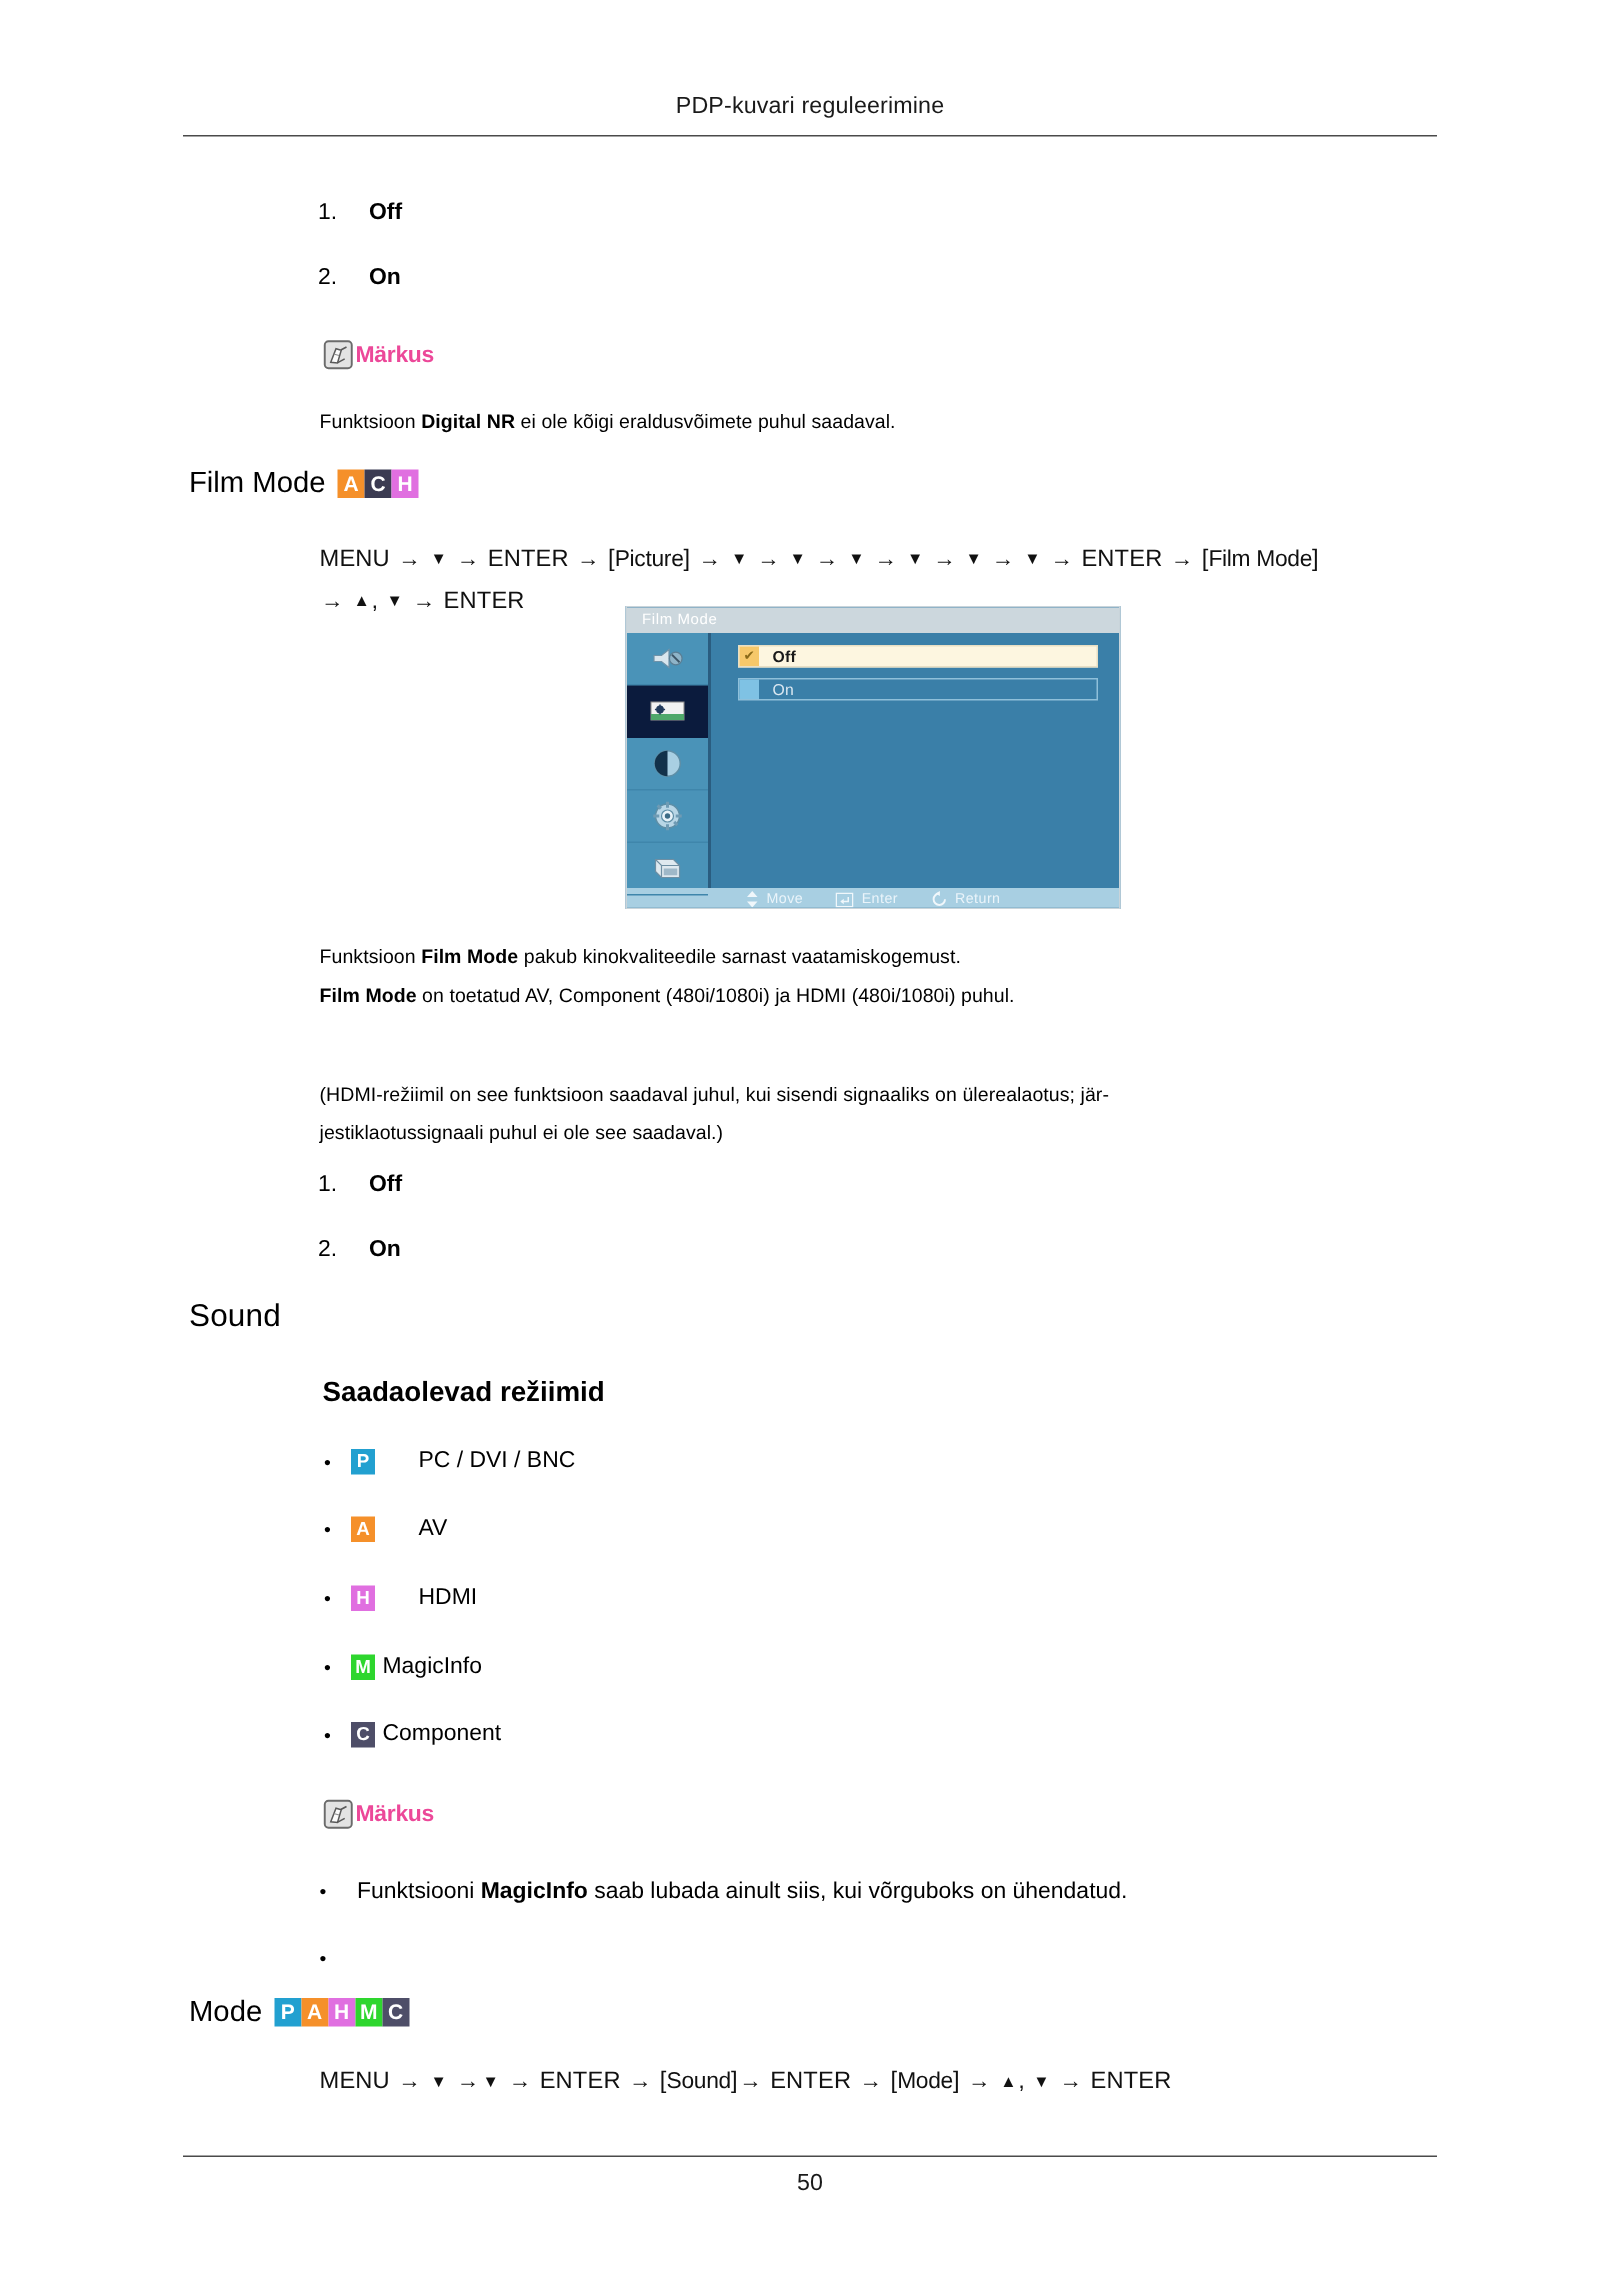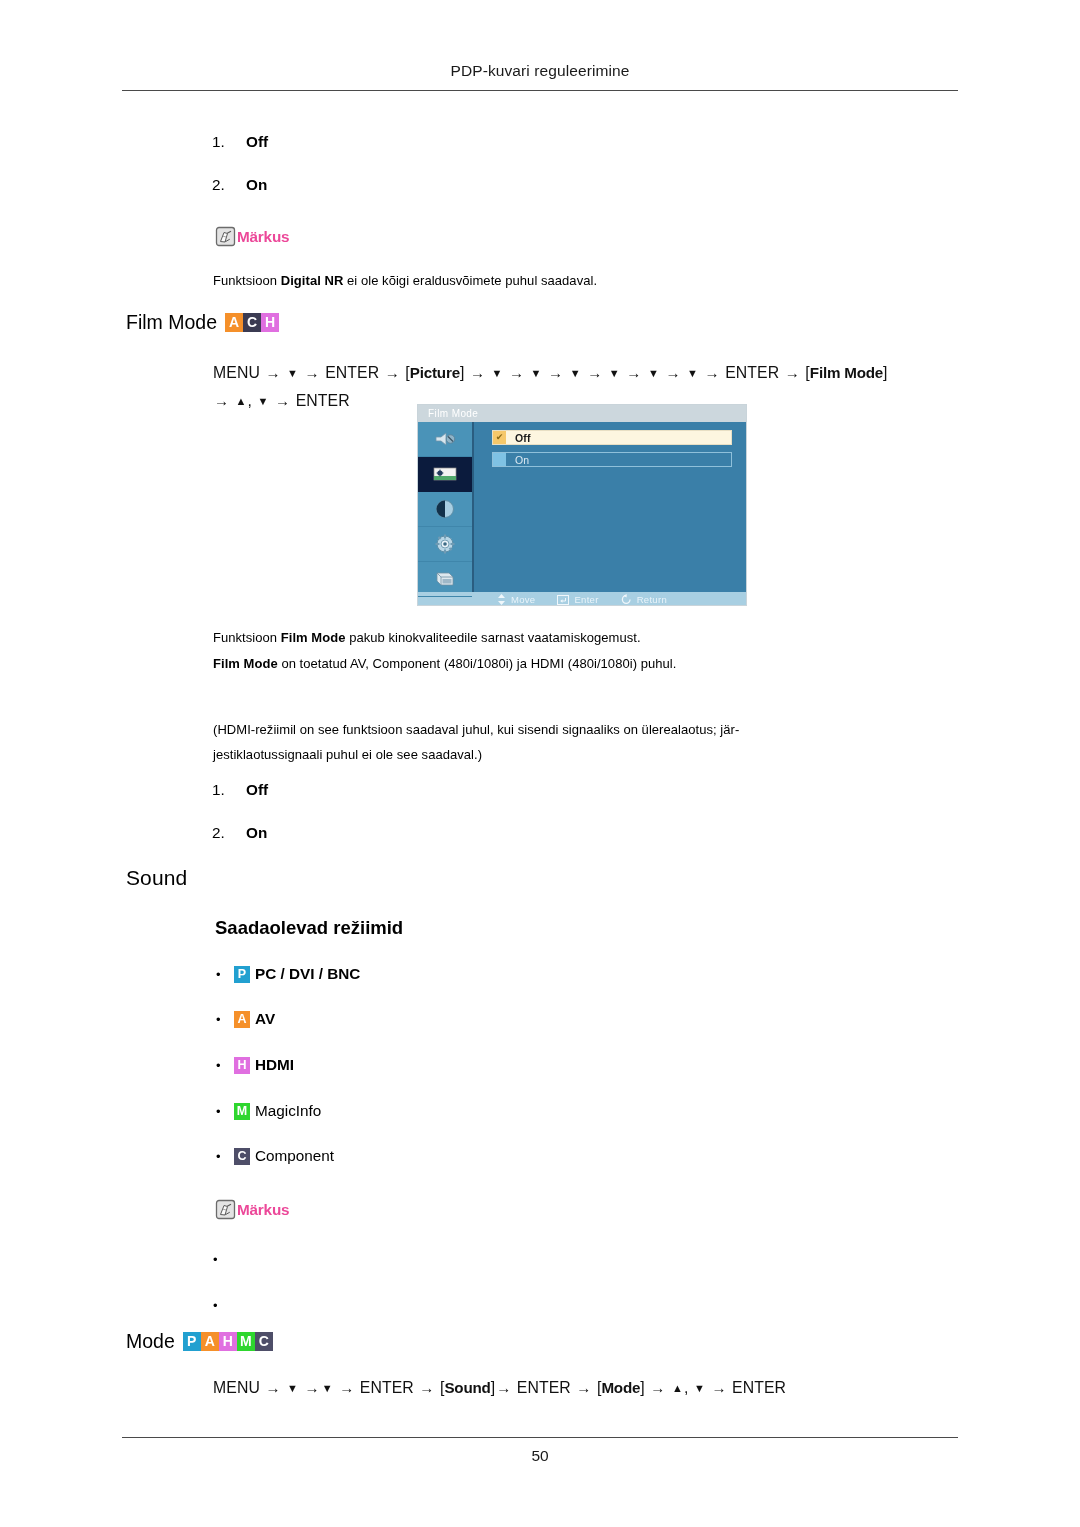--- a/index.html
+++ b/index.html
@@ -137,21 +137,21 @@
     letter-spacing: .1px;
     white-space: normal;
   }
   .menupath .arrow { font-size: 15px; padding: 0 1px; }
   .menupath .dn, .menupath .up {
     font-size: 11px;
     vertical-align: 1px;
     padding: 0 1px;
   }
   .menupath .tok {
-    font-weight: bold;
+    font-weight: normal;
     letter-spacing: -.2px;
     font-size: 15.2px;
   }
 
   
   .osd {
     position: absolute;
     left: 417px;
     top: 404px;
     width: 330px;
@@ -258,21 +258,21 @@
   .bullet-dot {
     width: 18px;
     flex: 0 0 auto;
     font-size: 13px;
     line-height: 1;
     color: #000;
     text-align: left;
   }
   .bullet-row .bl-badge { margin-right: 5px; }
   .bullet-row .bl-text { font-size: 15.3px; }
-  .bullet-row .bl-text.bold { font-weight: bold; }
+  .bullet-row .bl-text.bold { font-weight: normal; margin-left: 24px; }
 
   
   .note-bullet {
     position: absolute;
     font-size: 15.3px;
     color: #000;
     display: flex;
     align-items: baseline;
   }
   .note-bullet .nb-dot {
@@ -531,20 +531,21 @@
         <path d="M12.2 7.3 L16 5.3" stroke="#5a5a5a" stroke-width="1.1" fill="none"></path>
         <path d="M10.2 15.8 L14.8 13.2" stroke="#5a5a5a" stroke-width="1" fill="none"></path>
         <path d="M7.5 10 L11 11" stroke="#8e8e8e" stroke-width=".8" fill="none"></path>
       </svg>
     </span>
     <span class="note-label">Märkus</span>
   </div>
 
   <div class="note-bullet" style="left:213px; top:1252px; width:740px;">
     <span class="nb-dot">•</span>
+    <span><span>Funktsiooni </span><span class="b">MagicInfo</span><span> saab lubada ainult siis, kui võrguboks on ühendatud.</span></span>
   </div>
 
   <div class="note-bullet" style="left:213px; top:1298px; width:740px;">
     <span class="nb-dot">•</span>
   </div>
 
   <div class="h-feature" style="left:126px; top:1330px;">
     <span>Mode</span>
     <span class="badge-group">
       <span class="badge" style="background:#22a0d0;">P</span>

